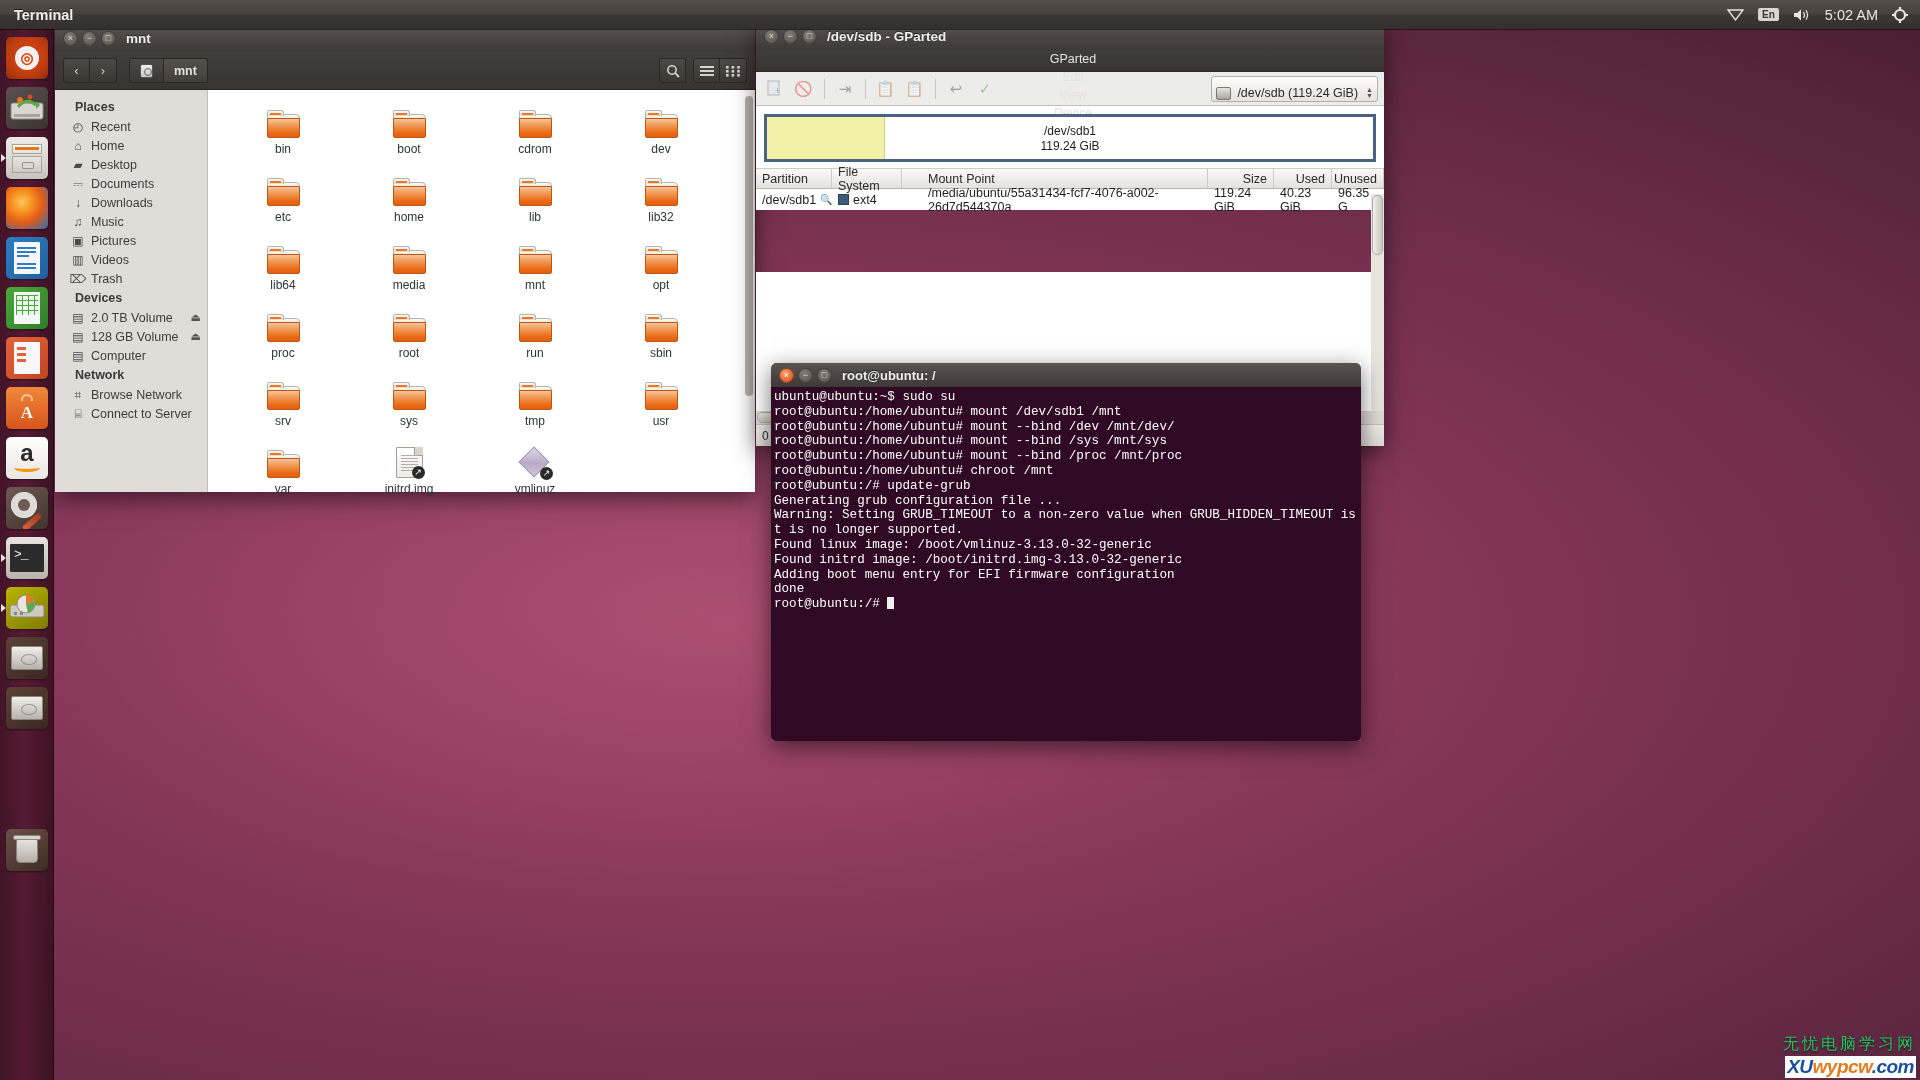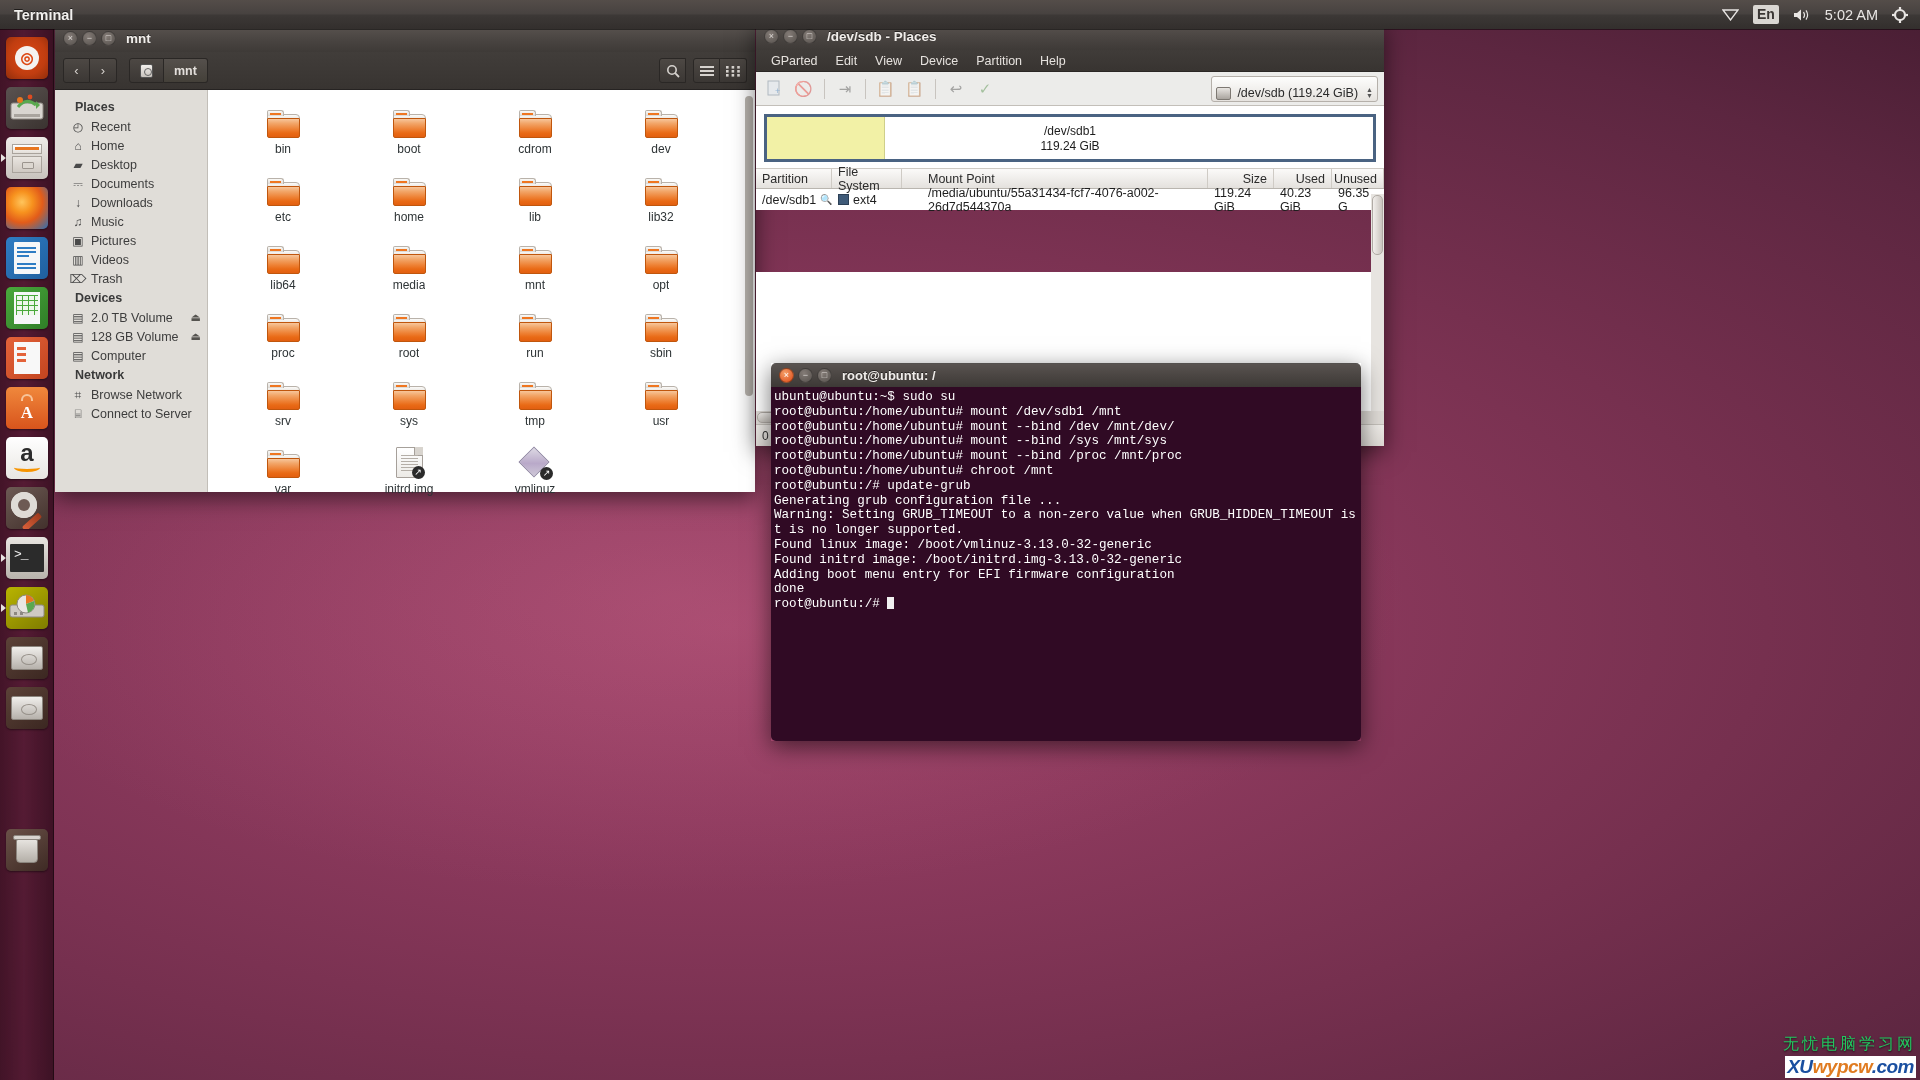--- a/index.html
+++ b/index.html
@@ -28,21 +28,21 @@
     display:flex; align-items:center; z-index:60;
     box-shadow:0 1px 0 rgba(0,0,0,.5);
   }
   #top-panel .app-title {
     color:#f2f0ee; font-size:14.5px; font-weight:bold; margin-left:14px;
     text-shadow:0 -1px 0 rgba(0,0,0,.6);
   }
   #tray { margin-left:auto; display:flex; align-items:center; gap:14px; padding-right:12px; }
   #tray .tray-item { color:#e8e5e3; font-size:14.5px; display:flex; align-items:center; }
   .kbd-badge{
-    background:#d9d6d2; color:#3a3634; font-size:14px; font-weight:bold;
+    background:#d9d6d2; color:#3a3634; font-size:10px; font-weight:bold;
     padding:1px 4px; border-radius:2px; line-height:1.15;
   }
 
   
   #launcher {
     position:absolute; left:0; top:29px; width:54px; height:1051px; z-index:55;
     background:linear-gradient(to right, rgba(63,18,37,.94) 0%, rgba(80,24,48,.90) 45%, rgba(58,16,34,.94) 100%);
     border-right:1px solid rgba(0,0,0,.45);
     padding-top:4px;
   }
@@ -208,21 +208,21 @@
   .fname{ font-size:12px; color:#2e3436; margin-top:4px; text-align:center;
      max-width:120px; overflow:hidden; white-space:nowrap; }
   #naut-vscroll{ position:absolute; right:2px; top:6px; width:8px; height:380px; }
   #naut-vscroll .thumb{ width:8px; height:300px; background:#b9b4ae; border-radius:4px; }
 
   
   #gparted{ left:756px; top:22px; width:628px; height:424px; }
   #gparted .titlebar{ width:628px; }
   #gp-menu{
     height:22px; background:linear-gradient(to bottom,#403c39,#383431);
-    display:flex; align-items:center; gap:0; padding-left:6px; border-bottom:1px solid #2a2725;
+    display:flex; align-items:center; gap:0; padding-left:6px; border-bottom:1px solid #2a2725;flex-direction:column;
   }
   #gp-menu .mi{ color:#e6e2de; font-size:12.5px; padding:2px 9px; }
   #gp-toolbar{
     height:34px; background:#ececea; border-bottom:1px solid #c3bfb9;
     display:flex; align-items:center; padding:0 6px; gap:3px;
   }
   .gp-tool{ width:26px; height:26px; display:flex; align-items:center; justify-content:center;
      opacity:.45; font-size:15px; color:#4b4b4b; }
   .gp-sep{ width:1px; height:20px; background:#c8c4bf; margin:0 4px; }
   .dev-select{
@@ -794,21 +794,21 @@
   </div>
 </div>
 
 <div id="gparted" class="win">
   <div class="titlebar">
     <div class="wbtns">
       <div class="wbtn">×</div>
       <div class="wbtn">−</div>
       <div class="wbtn">□</div>
     </div>
-    <div class="wtitle">/dev/sdb - Places</div>
+    <div class="wtitle">/dev/sdb - GParted</div>
   </div>
 
   <div id="gp-menu">
       <div class="mi">GParted</div>
       <div class="mi">Edit</div>
       <div class="mi">View</div>
       <div class="mi">Device</div>
       <div class="mi">Partition</div>
       <div class="mi">Help</div>
     </div>

